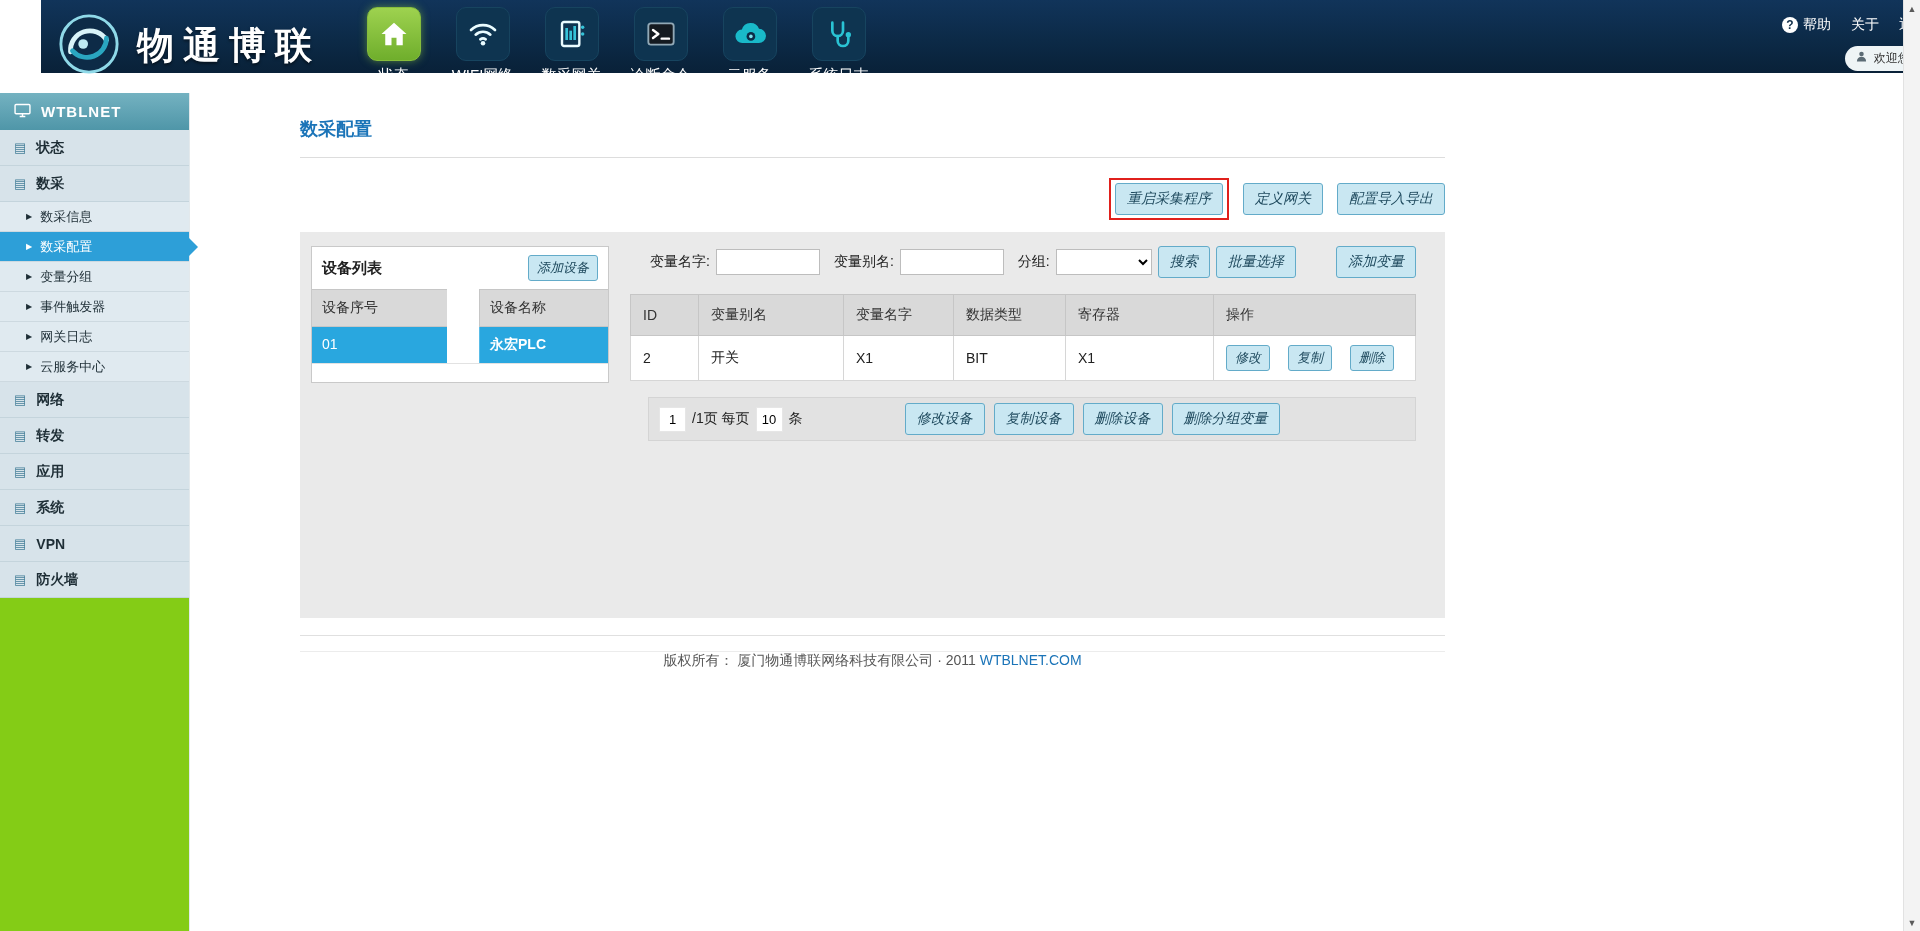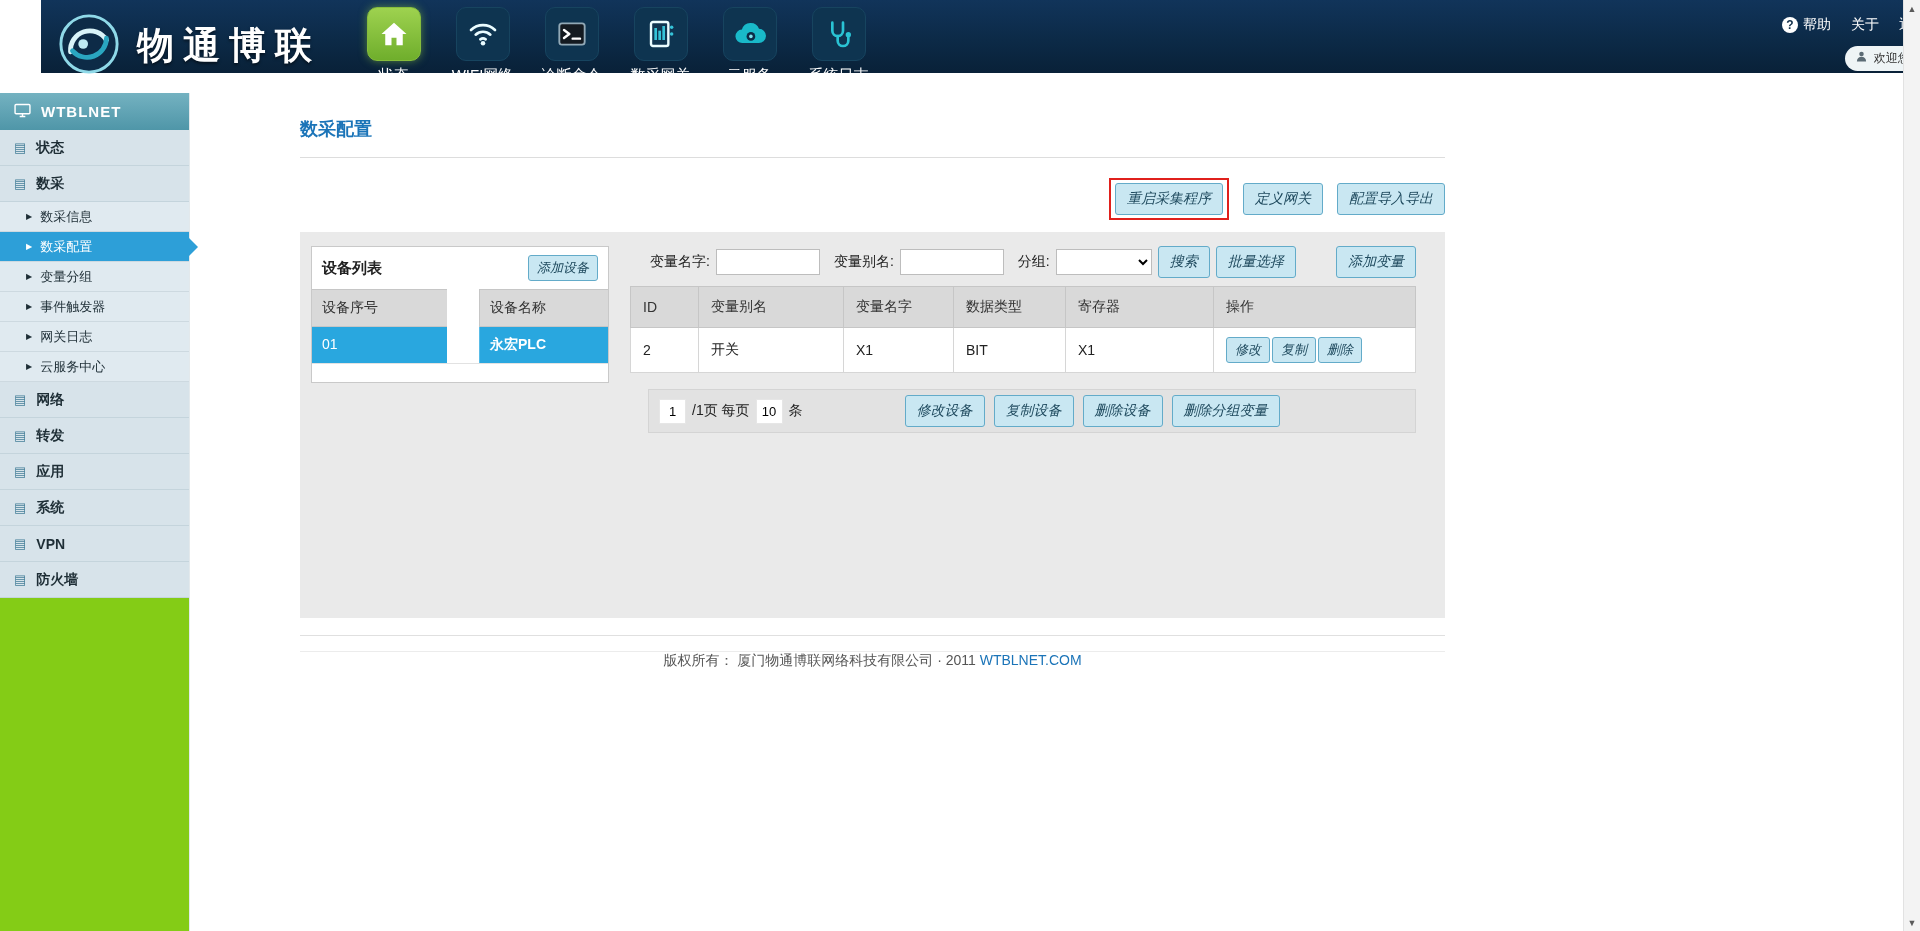--- a/index.html
+++ b/index.html
@@ -69,25 +69,25 @@
 
   
   .work-area { position:absolute; left:330px; top:14px; right:29px; }
   .filter-row { display:flex; align-items:center; gap:6px; padding-left:20px; font-size:14px; color:#222; }
   .filter-row label { margin-left:8px; white-space:nowrap; }
   .filter-row label:first-child { margin-left:0; }
   .txt-input { width:104px; height:26px; border:1px solid #bdbdbd; background:#fff; padding:0 6px; font-size:13px; font-family:inherit; }
   .grp-select { width:96px; height:26px; border:1px solid #bdbdbd; background:#fff; font-size:13px; font-family:inherit; }
   .filter-spacer { flex:1; }
 
-  table.var-table { width:100%; border-collapse:collapse; margin-top:8px; table-layout:fixed; background:#fff; }
+  table.var-table { width:100%; border-collapse:collapse; margin-top:16px; table-layout:fixed; background:#fff; }
   .var-table th { background:#d9d9d9; border:1px solid #c6c6c6; text-align:left; font-weight:normal;
     font-size:14px; color:#333; padding:11px 12px; }
   .var-table td { background:#ffffff; border:1px solid #d6d6d6; font-size:14px; color:#222; padding:9px 12px; }
-  .op-btns { display:flex; gap:2px; }
+  .op-btns { display:flex; gap:18px; }
 
   .pagination { margin:16px 0 0 18px; background:#e2e2e2; border:1px solid #d4d4d4; height:44px;
     display:flex; align-items:center; padding:0 10px; gap:6px; font-size:14px; color:#222; }
   .pg-input { width:27px; height:25px; border:1px solid #e6e6e6; background:#fff; text-align:center; font-size:13px; font-family:inherit; }
   .pg-btns { display:flex; gap:9px; margin-left:96px; }
 
   .footer-sep { border-top:1px solid #e0e0e0; margin-top:17px; }
   .footer { border-top:1px solid #ececec; margin-top:15px; text-align:center; font-size:14px; color:#555; }
   .footer-link { color:#1b74b8; cursor:pointer; }
 
@@ -132,39 +132,39 @@
               <path d="M10 16 a3.5 3.5 0 0 1 4 0"></path>
             </g>
           <circle cx="12" cy="19" r="1.7" fill="#eafcff"></circle>
           </svg>
       </div>
       <div class="nav-label">WIFI网络</div>
     </div>
     <div class="nav-item">
       <div class="nav-tile">
         <svg width="32" height="32" viewBox="0 0 24 24">
-          <rect x="2.5" y="4" width="19" height="16" rx="2" fill="#141a20" stroke="#92a9b6" stroke-width="1.4"></rect>
-          <path d="M6 9 l4 3 -4 3" stroke="#ffffff" fill="none" stroke-width="1.8" stroke-linecap="round" stroke-linejoin="round"></path>
-          <path d="M12.5 15.5 h5.5" stroke="#ffffff" stroke-width="1.8" stroke-linecap="round"></path>
-          </svg>
-      </div>
-      <div class="nav-label">诊断命令</div>
-    </div>
-    <div class="nav-item">
-      <div class="nav-tile">
-        <svg width="32" height="32" viewBox="0 0 24 24">
           <rect x="4.5" y="3" width="13" height="18" rx="1.5" fill="none" stroke="#eafcff" stroke-width="1.8"></rect>
           <path d="M8 7.5 v9" stroke="#35c3d8" stroke-width="2"></path>
           <path d="M11 9.5 v7" stroke="#35c3d8" stroke-width="2"></path>
           <path d="M14 6 v10.5" stroke="#35c3d8" stroke-width="2"></path>
           <circle cx="20" cy="7" r="1.3" fill="#35c3d8"></circle>
             <circle cx="20" cy="12" r="1.3" fill="#35c3d8"></circle>
           </svg>
       </div>
       <div class="nav-label">数采网关</div>
+    </div>
+    <div class="nav-item">
+      <div class="nav-tile">
+        <svg width="32" height="32" viewBox="0 0 24 24">
+          <rect x="2.5" y="4" width="19" height="16" rx="2" fill="#141a20" stroke="#92a9b6" stroke-width="1.4"></rect>
+          <path d="M6 9 l4 3 -4 3" stroke="#ffffff" fill="none" stroke-width="1.8" stroke-linecap="round" stroke-linejoin="round"></path>
+          <path d="M12.5 15.5 h5.5" stroke="#ffffff" stroke-width="1.8" stroke-linecap="round"></path>
+          </svg>
+      </div>
+      <div class="nav-label">诊断命令</div>
     </div>
     <div class="nav-item">
       <div class="nav-tile">
         <svg width="36" height="36" viewBox="0 0 24 24">
           <path d="M7 18 a4.5 4.5 0 0 1 -.4 -9 A6 6 0 0 1 18 8.5 A4.2 4.2 0 0 1 17.8 18 Z" fill="#19b9c9"></path>
           <circle cx="12.6" cy="13.6" r="2.9" fill="#0d2b47"></circle>
           <circle cx="12.6" cy="13.6" r="1.2" fill="#7fe3ee"></circle>
           </svg>
       </div>
       <div class="nav-label">云服务</div>

